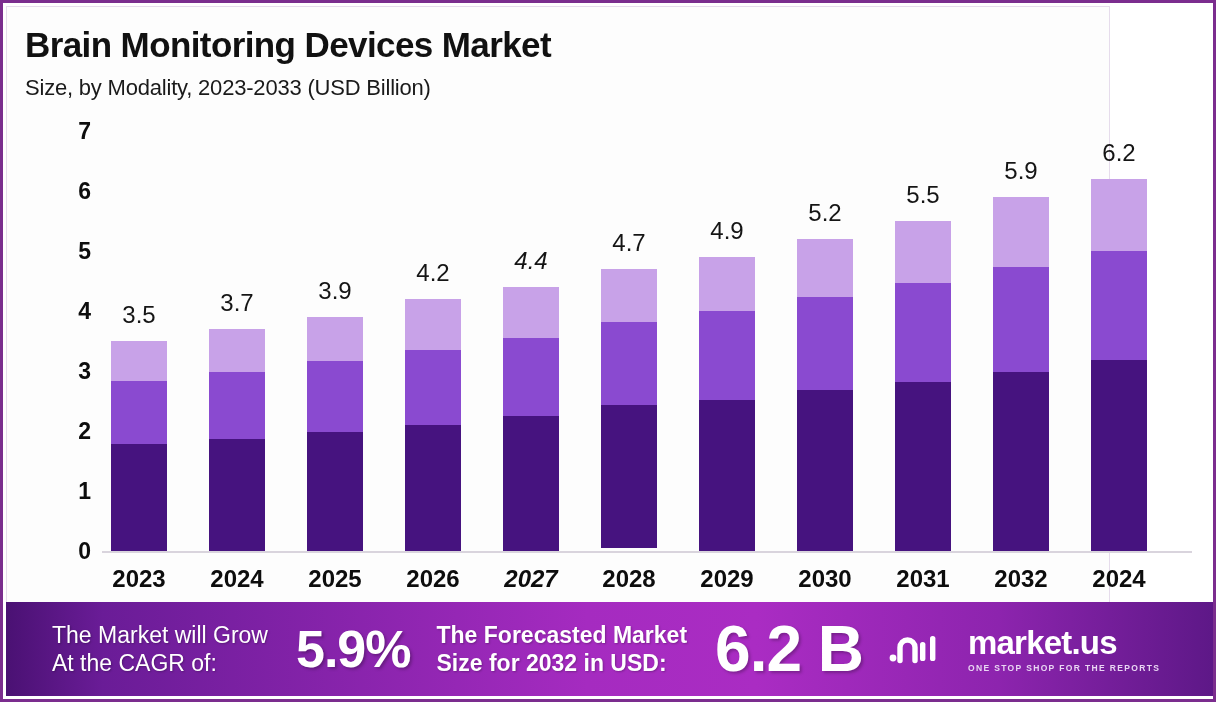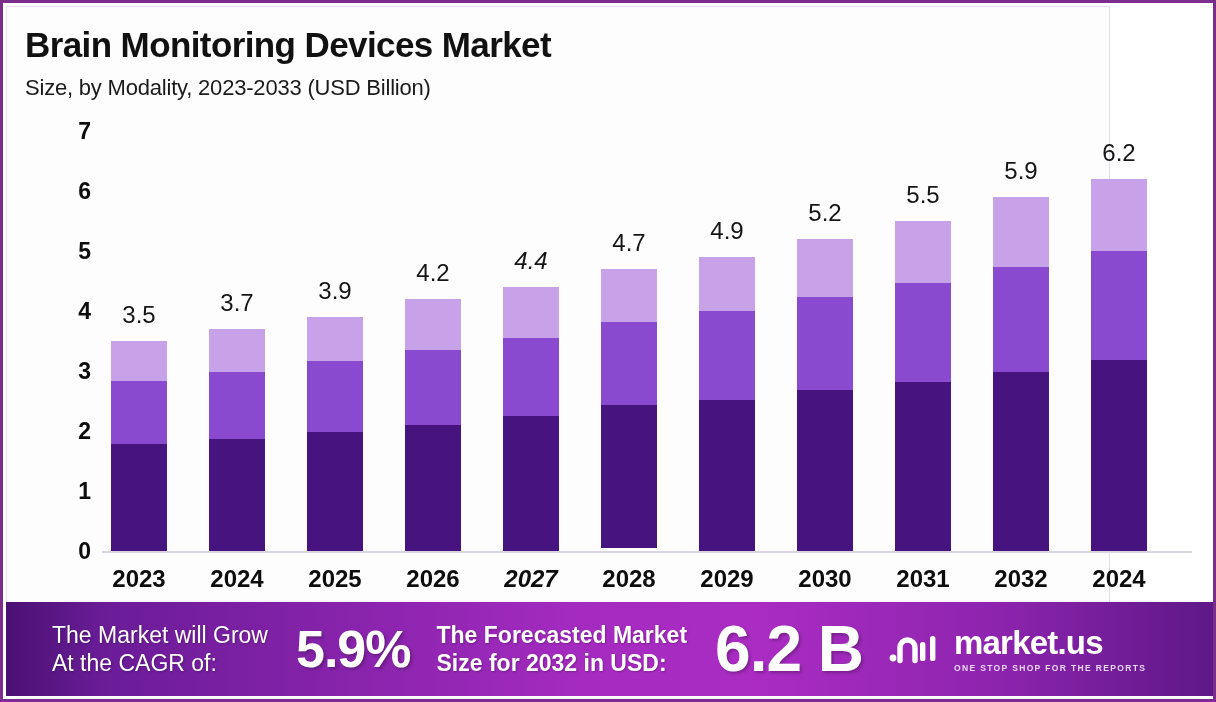--- a/index.html
+++ b/index.html
@@ -185,21 +185,21 @@
     font-size: 64px;
     font-weight: bold;
     letter-spacing: -1px;
     text-shadow: 2px 2px 3px rgba(0,0,0,0.25);
     white-space: nowrap;
   }
   #brand-logo {
     margin-left: 26px;
     display: flex;
     align-items: center;
-    gap: 13px;
+    gap: 27px;
   }
   #brand-mark {
     flex: 0 0 auto;
   }
   #brand-text-wrap {
     display: flex;
     flex-direction: column;
     justify-content: center;
   }
   #brand-name {

